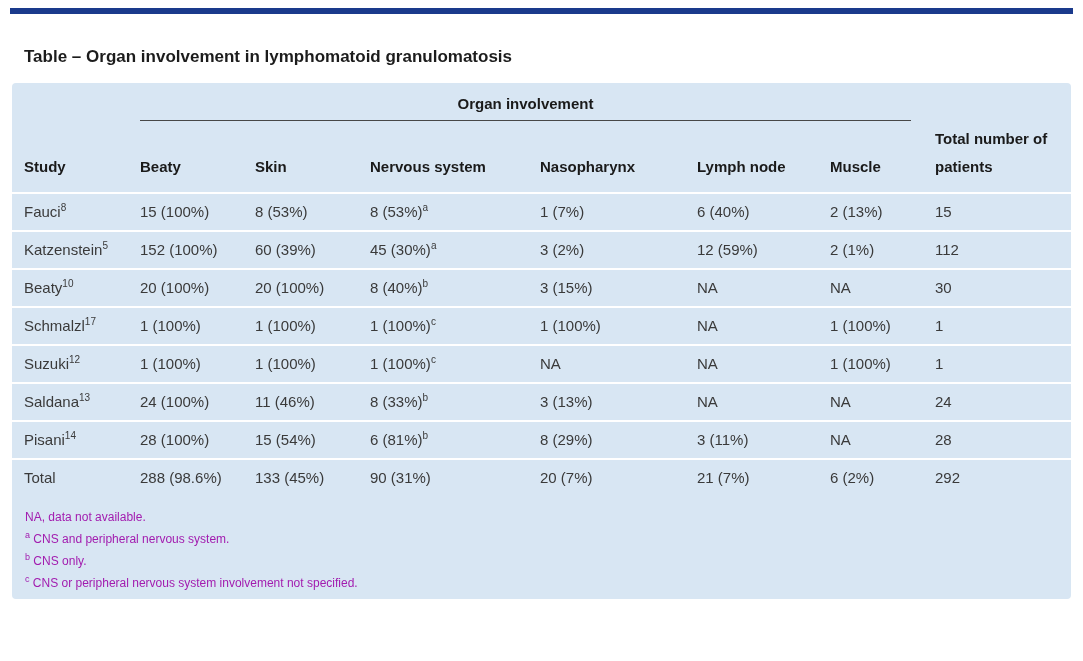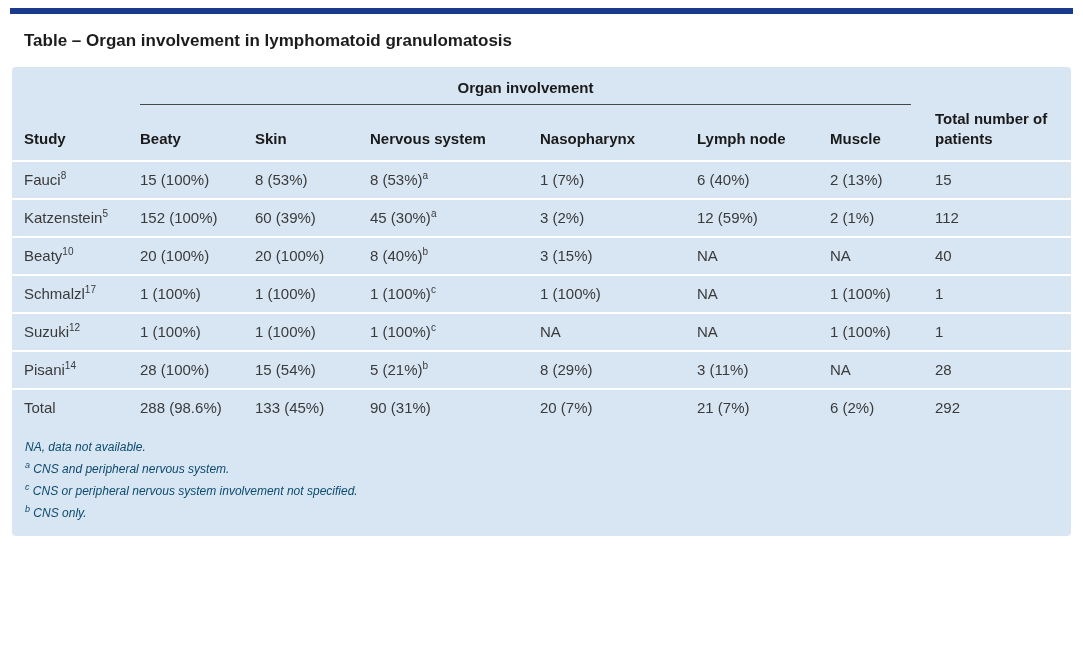--- a/index.html
+++ b/index.html
@@ -12,63 +12,62 @@
   }
   .top-rule {
     height: 6px;
     background: #1a3a8c;
     margin: 8px 10px 0 10px;
   }
   .title {
     font-size: 17px;
     font-weight: bold;
     color: #1c1c1c;
-    margin: 17px 24px 16px 24px;
+    margin: 33px 24px 16px 24px;
   }
   .panel {
     margin: 9px 12px;
     background: #d8e6f3;
     border-radius: 4px;
-    padding-bottom: 12px;
+    padding-bottom: 5px;
   }
   table {
     width: 100%;
     border-collapse: collapse;
     table-layout: fixed;
     font-size: 15px;
     color: #3a3a3a;
   }
   th { font-weight: bold; color: #1a1a1a; text-align: left; }
   .span-th { padding: 0 12px; }
   .span-inner {
     text-align: center;
     font-weight: bold;
     color: #1a1a1a;
     padding: 12px 0 8px 0;
     border-bottom: 1.5px solid #474747;
   }
   thead th.col {
     padding: 4px 12px 11px 12px;
     vertical-align: bottom;
-    line-height: 20px;
+    line-height: 28px;
   }
   tbody td {
     padding: 8px 12px;
     line-height: 20px;
     border-top: 2px solid #ffffff;
     white-space: nowrap;
     overflow: hidden;
   }
   tr.total-row td.study-cell { text-align: left; }
   sup { font-size: 10px; line-height: 0; }
   .footnotes {
     padding: 10px 14px 0 13px;
     font-size: 12px;
-    color: #0c4a6e;
-    font-style: italic;
+    color: #a21caf;
   }
   .fn { line-height: 22px; }
   .fn sup { font-size: 9px; }
 </style>
 </head>
 <body>
 
 <div>
   <div class="top-rule"></div>
   <h1 class="title">Table – Organ involvement in lymphomatoid granulomatosis</h1>
@@ -126,21 +125,21 @@
           <td>112</td>
         </tr>
         <tr>
           <td class="study-cell"><span>Beaty</span><sup>10</sup></td>
           <td>20 (100%)</td>
           <td>20 (100%)</td>
           <td><span>8 (40%)</span><sup>b</sup></td>
           <td>3 (15%)</td>
           <td>NA</td>
           <td>NA</td>
-          <td>40</td>
+          <td>30</td>
         </tr>
         <tr>
           <td class="study-cell"><span>Schmalzl</span><sup>17</sup></td>
           <td>1 (100%)</td>
           <td>1 (100%)</td>
           <td><span>1 (100%)</span><sup>c</sup></td>
           <td>1 (100%)</td>
           <td>NA</td>
           <td>1 (100%)</td>
           <td>1</td>
@@ -149,24 +148,34 @@
           <td class="study-cell"><span>Suzuki</span><sup>12</sup></td>
           <td>1 (100%)</td>
           <td>1 (100%)</td>
           <td><span>1 (100%)</span><sup>c</sup></td>
           <td>NA</td>
           <td>NA</td>
           <td>1 (100%)</td>
           <td>1</td>
         </tr>
         <tr>
+          <td class="study-cell"><span>Saldana</span><sup>13</sup></td>
+          <td>24 (100%)</td>
+          <td>11 (46%)</td>
+          <td><span>8 (33%)</span><sup>b</sup></td>
+          <td>3 (13%)</td>
+          <td>NA</td>
+          <td>NA</td>
+          <td>24</td>
+        </tr>
+        <tr>
           <td class="study-cell"><span>Pisani</span><sup>14</sup></td>
           <td>28 (100%)</td>
           <td>15 (54%)</td>
-          <td><span>5 (21%)</span><sup>b</sup></td>
+          <td><span>6 (81%)</span><sup>b</sup></td>
           <td>8 (29%)</td>
           <td>3 (11%)</td>
           <td>NA</td>
           <td>28</td>
         </tr>
         <tr class="total-row">
           <td class="study-cell">Total</td>
           <td>288 (98.6%)</td>
           <td>133 (45%)</td>
           <td>90 (31%)</td>
@@ -174,17 +183,17 @@
           <td>21 (7%)</td>
           <td>6 (2%)</td>
           <td>292</td>
         </tr>
       </tbody>
     </table>
 
     <div class="footnotes">
       <div class="fn"><span>NA, data not available.</span></div>
       <div class="fn"><sup>a</sup> <span>CNS and peripheral nervous system.</span></div>
+      <div class="fn"><sup>b</sup> <span>CNS only.</span></div>
       <div class="fn"><sup>c</sup> <span>CNS or peripheral nervous system involvement not specified.</span></div>
-      <div class="fn"><sup>b</sup> <span>CNS only.</span></div>
     </div>
   </div>
 </div>
 
 </body></html>

